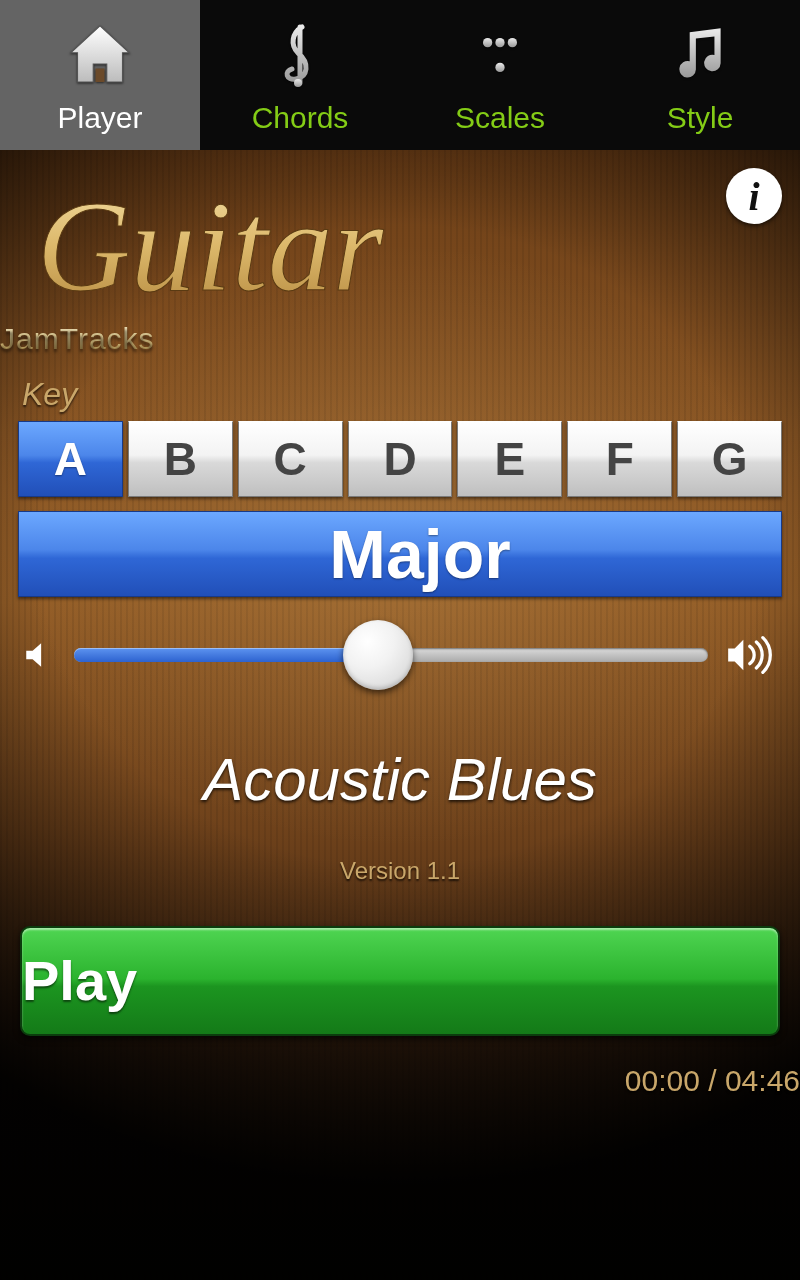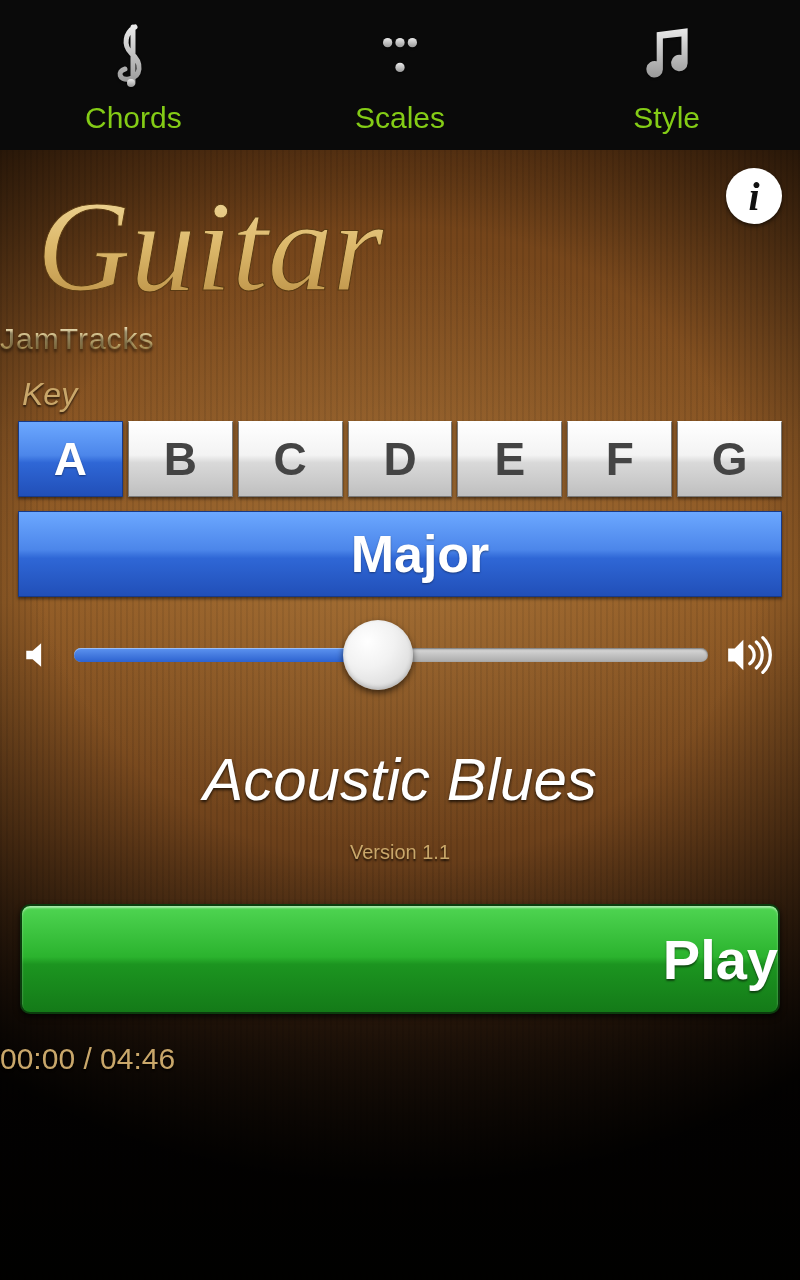--- a/index.html
+++ b/index.html
@@ -42,48 +42,63 @@
     border: 1px solid #7a7a7a; border-top-color:#fff;
     font-size: 46px; font-weight: bold; color:#444;
     cursor:pointer;
     box-shadow: 0 2px 3px rgba(0,0,0,0.5);
   }
   .seg-btn.selected {
     background: linear-gradient(180deg, #6ca8ff 0%, #4c86ea 45%, #2f67d6 55%, #214fb8 100%);
     color:#fff; border-color:#173a8a; text-shadow:0 1px 2px rgba(0,0,0,0.4);
   }
   .seg2 { margin-top: 14px; }
-  .seg2 .seg-btn { height: 86px; font-size: 52px; padding-left: 40px; }
+  .seg2 .seg-btn { height: 86px; font-size: 68px; padding-left: 40px; }
 
   .volume-row { display:flex; align-items:center; gap:18px; padding: 28px 22px 0 22px;}
   .vol-icon svg { display:block; }
   .slider { flex:1; position:relative; height:60px; display:flex; align-items:center;}
   .track { position:absolute; left:0; right:0; height:14px; border-radius:7px; background:linear-gradient(180deg,#dcdcdc,#aaaaaa); box-shadow: inset 0 1px 2px rgba(0,0,0,0.5);}
   .fill { position:absolute; left:0; height:14px; border-radius:7px; background:linear-gradient(180deg,#5d94f0,#2d62cf); box-shadow: inset 0 1px 0 rgba(255,255,255,0.4);}
   .thumb { position:absolute; width:70px; height:70px; border-radius:50%; background: radial-gradient(circle at 35% 30%, #ffffff 0%, #f2f2f2 40%, #cfcfcf 100%); box-shadow: 0 3px 6px rgba(0,0,0,0.6), inset 0 -2px 4px rgba(0,0,0,0.2); transform: translateX(-50%);}
 
   .track-name { text-align:center; font-style:italic; font-size:60px; color:#fff; margin-top: 60px; text-shadow:0 2px 3px rgba(0,0,0,0.7);}
-  .version-block { text-align:center; font-size:20px; color:#c9a76a; margin-top: 24px; line-height:1.4; text-shadow:0 2px 2px rgba(0,0,0,0.7);}
+  .version-block { text-align:center; font-size:24px; color:#c9a76a; margin-top: 40px; line-height:1.4; text-shadow:0 2px 2px rgba(0,0,0,0.7);}
 
   .play-btn {
     margin: 38px 20px 0 20px; height:110px; border-radius:10px;
     background: linear-gradient(180deg,#4fd552 0%, #2bb32e 48%, #1c9520 55%, #147a18 100%);
     border: 2px solid #0b3c0d; box-shadow: inset 0 2px 2px rgba(255,255,255,0.5), 0 3px 6px rgba(0,0,0,0.7);
-    display:flex; align-items:center; justify-content:flex-end;
+    display:flex; align-items:center; justify-content:flex-start;
     font-size:56px; font-weight:bold; color:#fff; text-shadow:0 2px 2px rgba(0,0,0,0.5);
     cursor:pointer;
   }
-  .time { text-align:left; font-size:30px; color:#c9a76a; margin-top: 28px; text-shadow:0 2px 2px rgba(0,0,0,0.7);}
+  .time { text-align:right; font-size:30px; color:#c9a76a; margin-top: 28px; text-shadow:0 2px 2px rgba(0,0,0,0.7);}
 </style>
 </head>
 <body>
 
 <div class="app">
 
   <div class="tabbar">
+    <div class="tab active">
+      <span class="tab-icon">
+        <svg viewBox="0 0 64 64" width="72" height="72">
+          <defs>
+              <linearGradient id="gH" x1="0" y1="0" x2="0" y2="1">
+                <stop offset="0" stop-color="#fff"></stop>
+                <stop offset="1" stop-color="#bcbcbc"></stop>
+              </linearGradient>
+            </defs>
+          <path fill="url(#gH)" stroke="#555" stroke-width="1" d="M32 6 L58 30 H52 V56 H38 V40 H26 V56 H12 V30 H6 Z"></path>
+          <rect x="28" y="44" width="8" height="12" fill="#6b4a2a"></rect>
+        </svg>
+      </span>
+      <span>Player</span>
+    </div>
     <div class="tab">
       <span class="tab-icon">
         <svg viewBox="0 0 64 64" width="64" height="78">
           <defs>
               <linearGradient id="gC" x1="0" y1="0" x2="0" y2="1">
                 <stop offset="0" stop-color="#eaeaea"></stop>
                 <stop offset="1" stop-color="#999"></stop>
               </linearGradient>
             </defs>
           <path fill="none" stroke="url(#gC)" stroke-width="5" stroke-linecap="round" d="M34 4 C24 10 22 22 30 30 C42 40 40 54 28 56 C18 58 16 48 24 46 M32 4 L32 60"></path>

